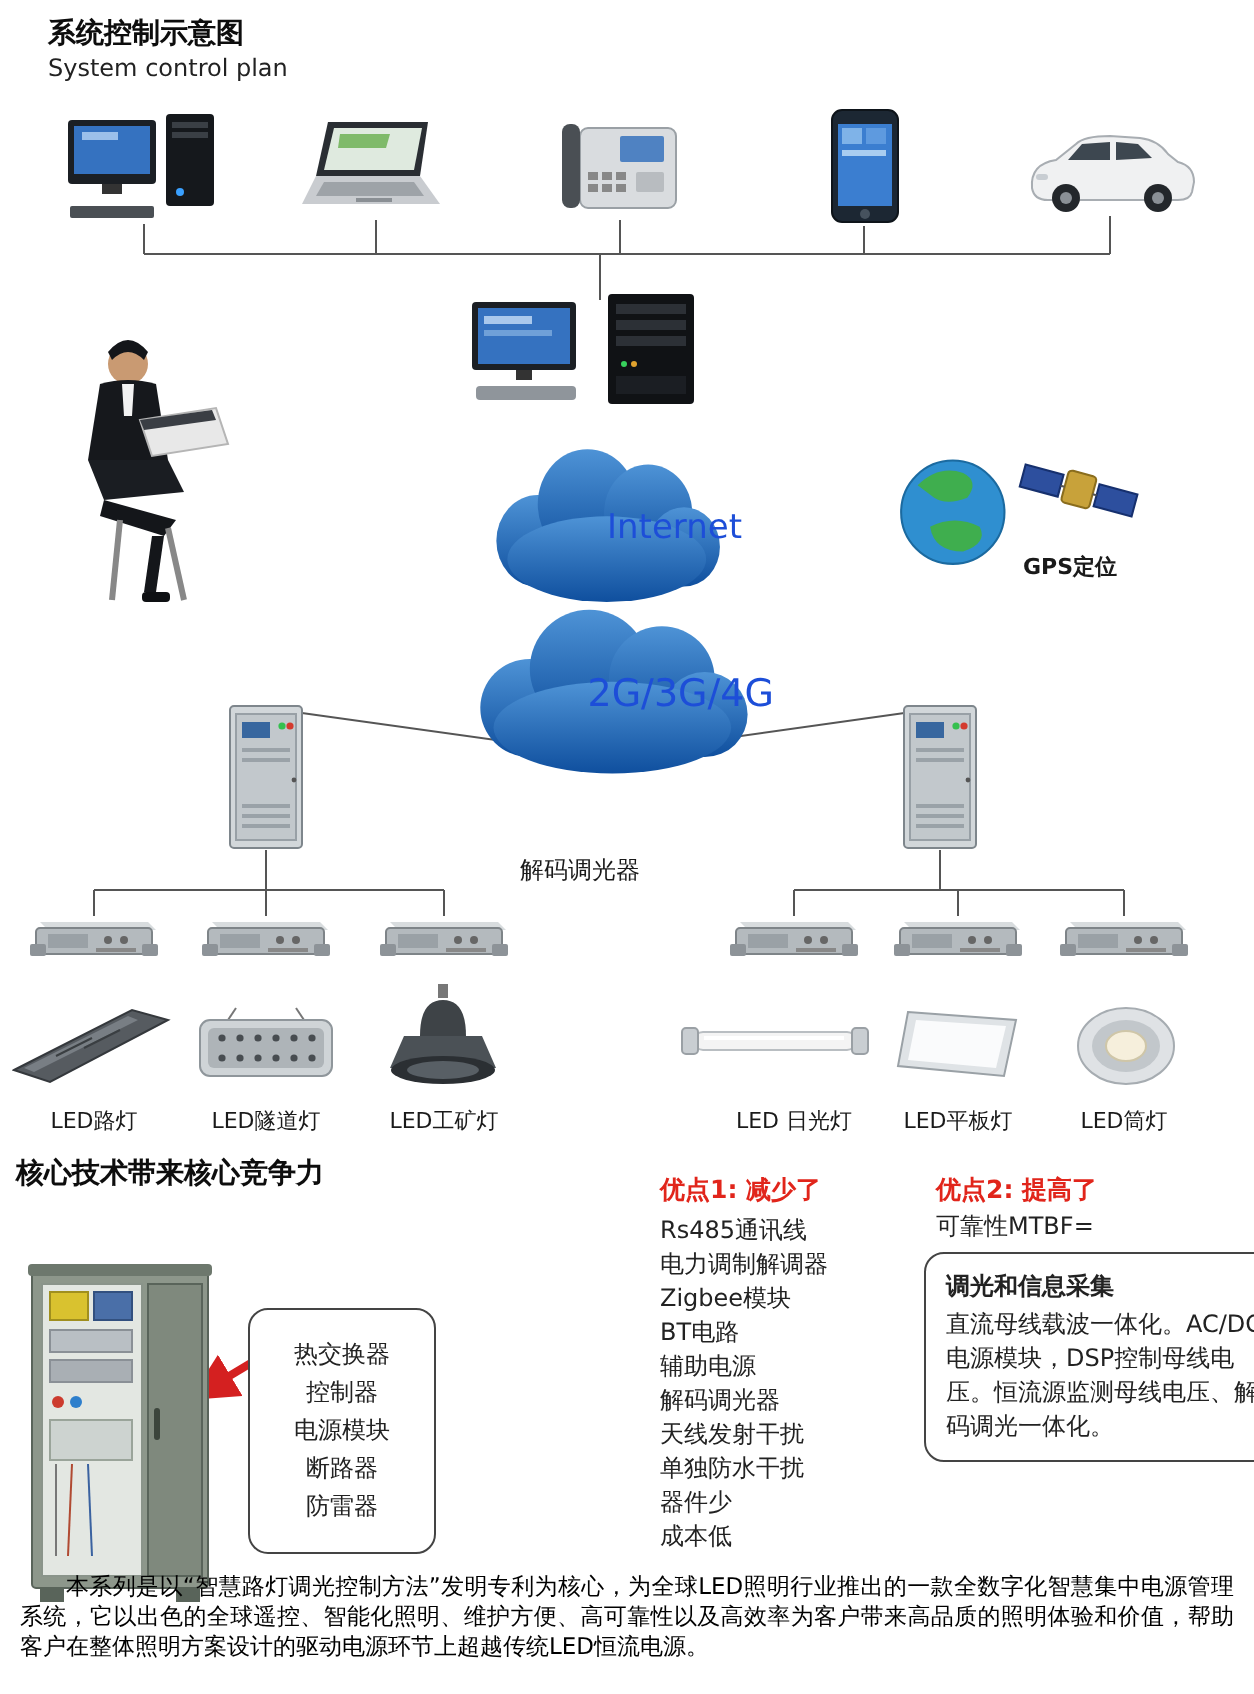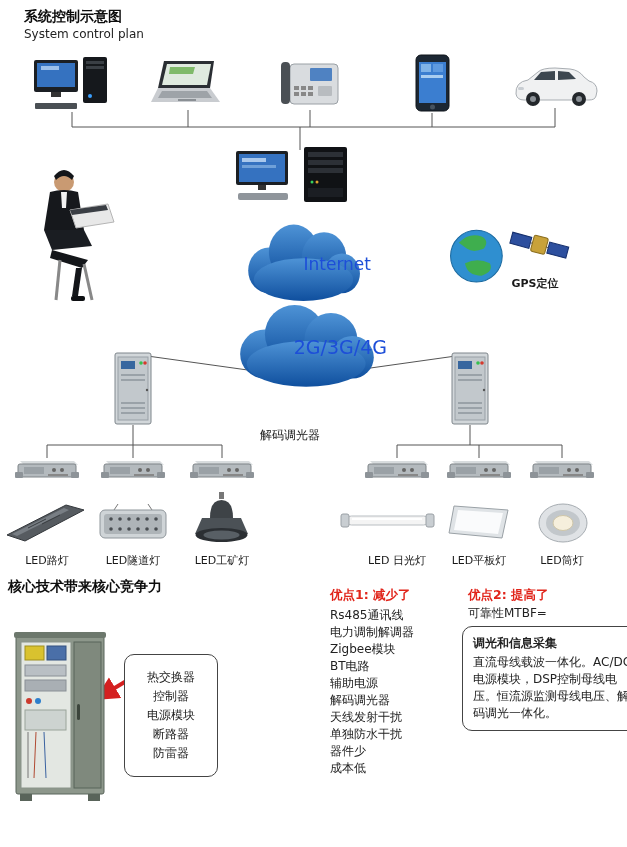--- a/index.html
+++ b/index.html
@@ -439,14 +439,15 @@
     <div>成本低</div>
   </div>
 
   <div class="adv-title" style="left:468px; top:587px;">优点2: 提高了</div>
   <div class="adv-list" style="left:468px; top:605px;">可靠性MTBF=</div>
   <div class="round-box info-box" style="left:462px; top:626px;">
     <div class="info-title">调光和信息采集</div>
     <div>直流母线载波一体化。AC/DC电源模块，DSP控制母线电压。恒流源监测母线电压、解码调光一体化。</div>
   </div>
 
+  <div class="footer-par">本系列是以“智慧路灯调光控制方法”发明专利为核心，为全球LED照明行业推出的一款全数字化智慧集中电源管理系统，它以出色的全球遥控、智能化照明、维护方便、高可靠性以及高效率为客户带来高品质的照明体验和价值，帮助客户在整体照明方案设计的驱动电源环节上超越传统LED恒流电源。</div>
 
 </div>
 
 </body></html>

